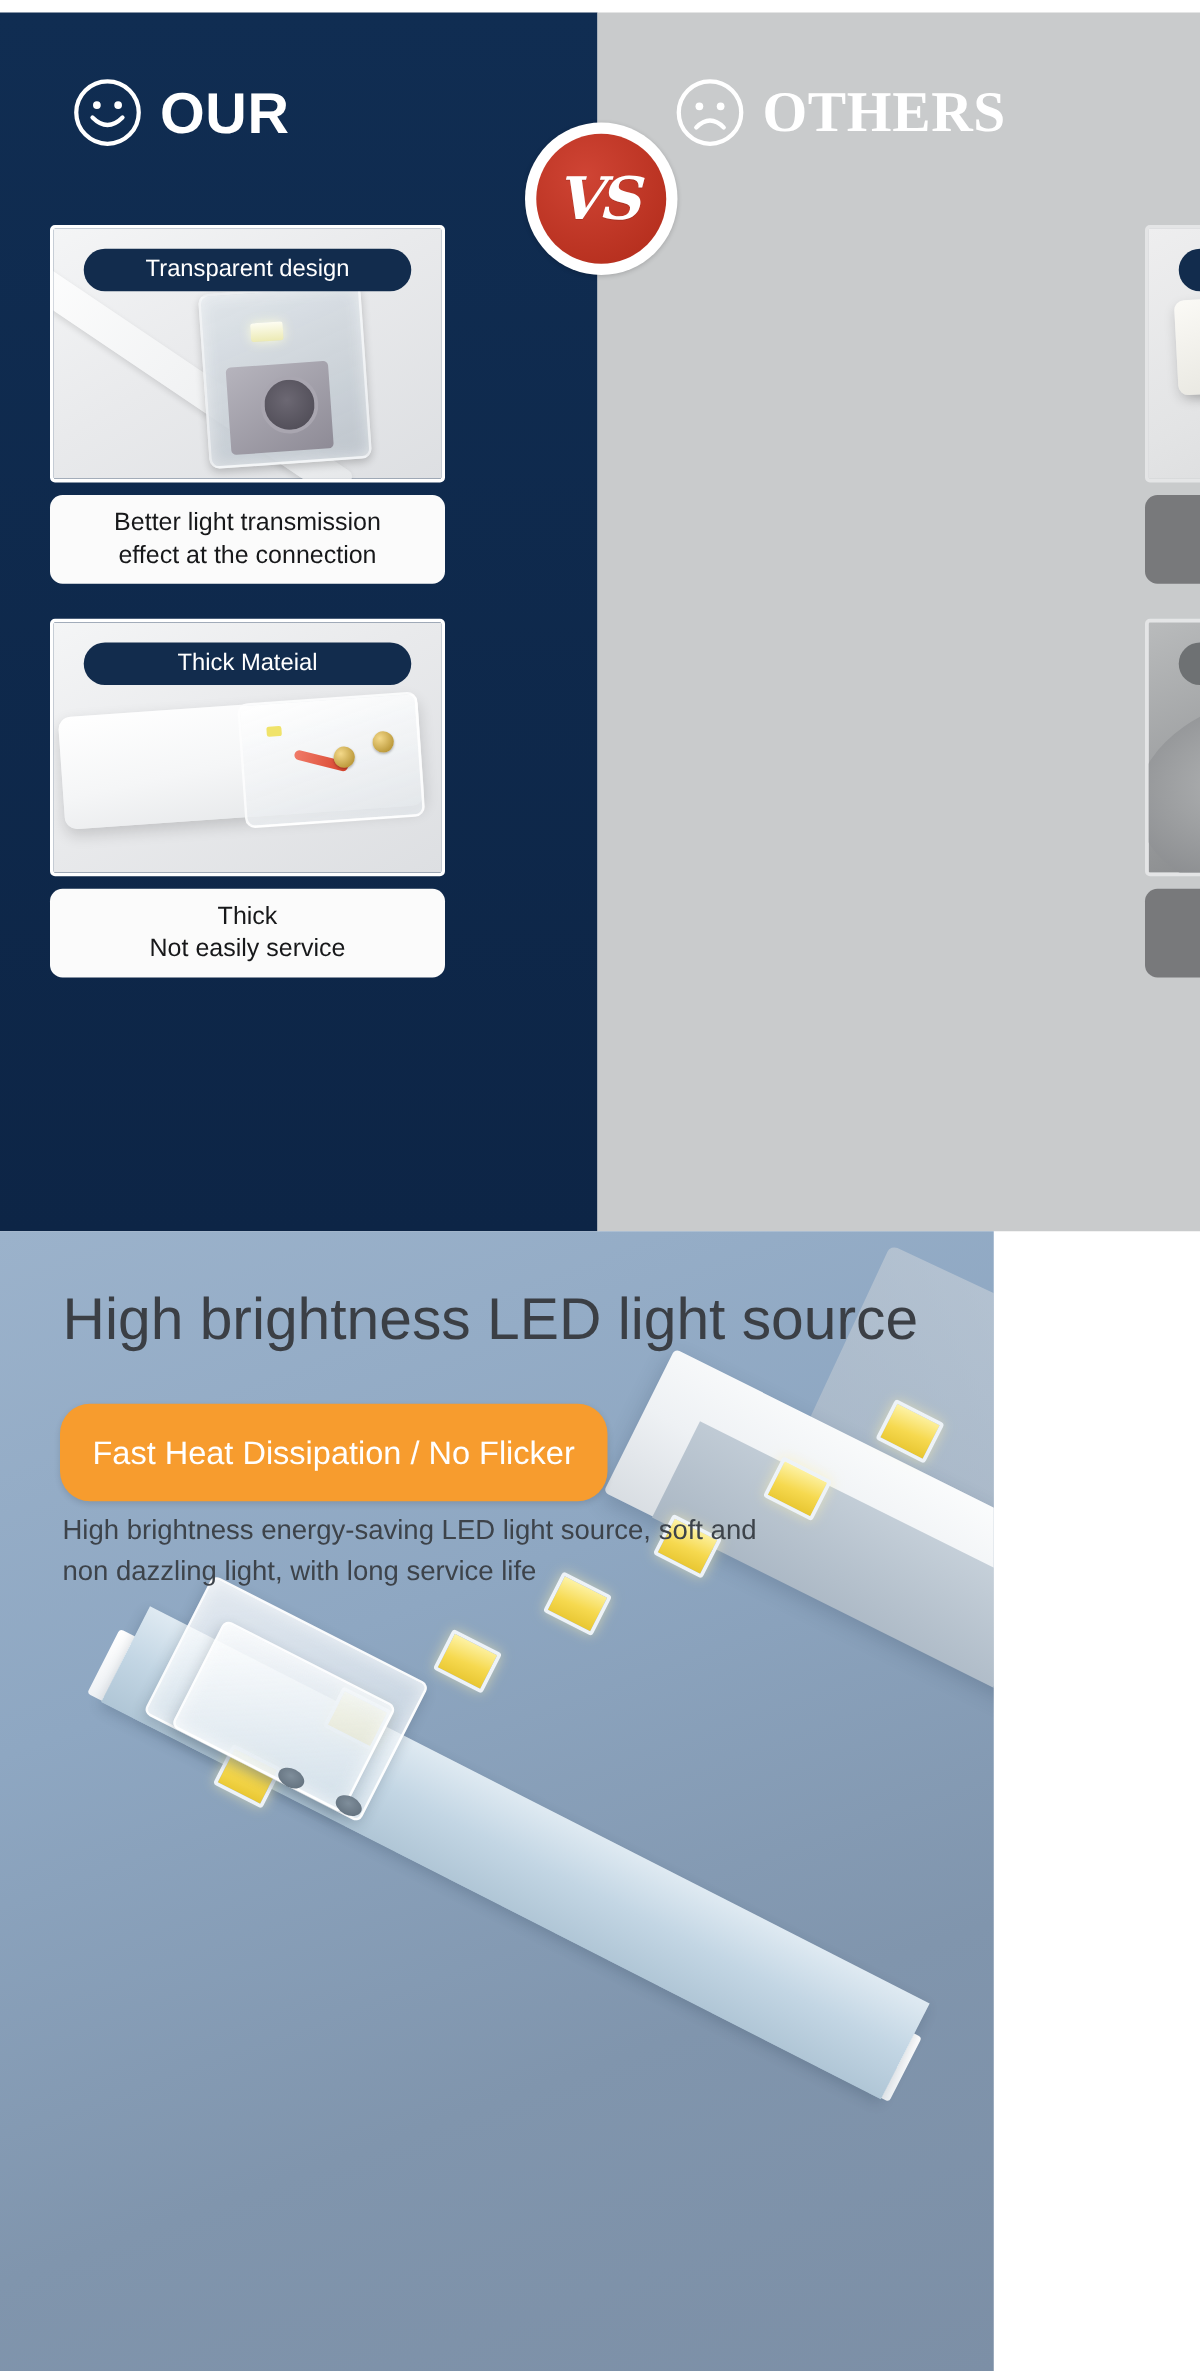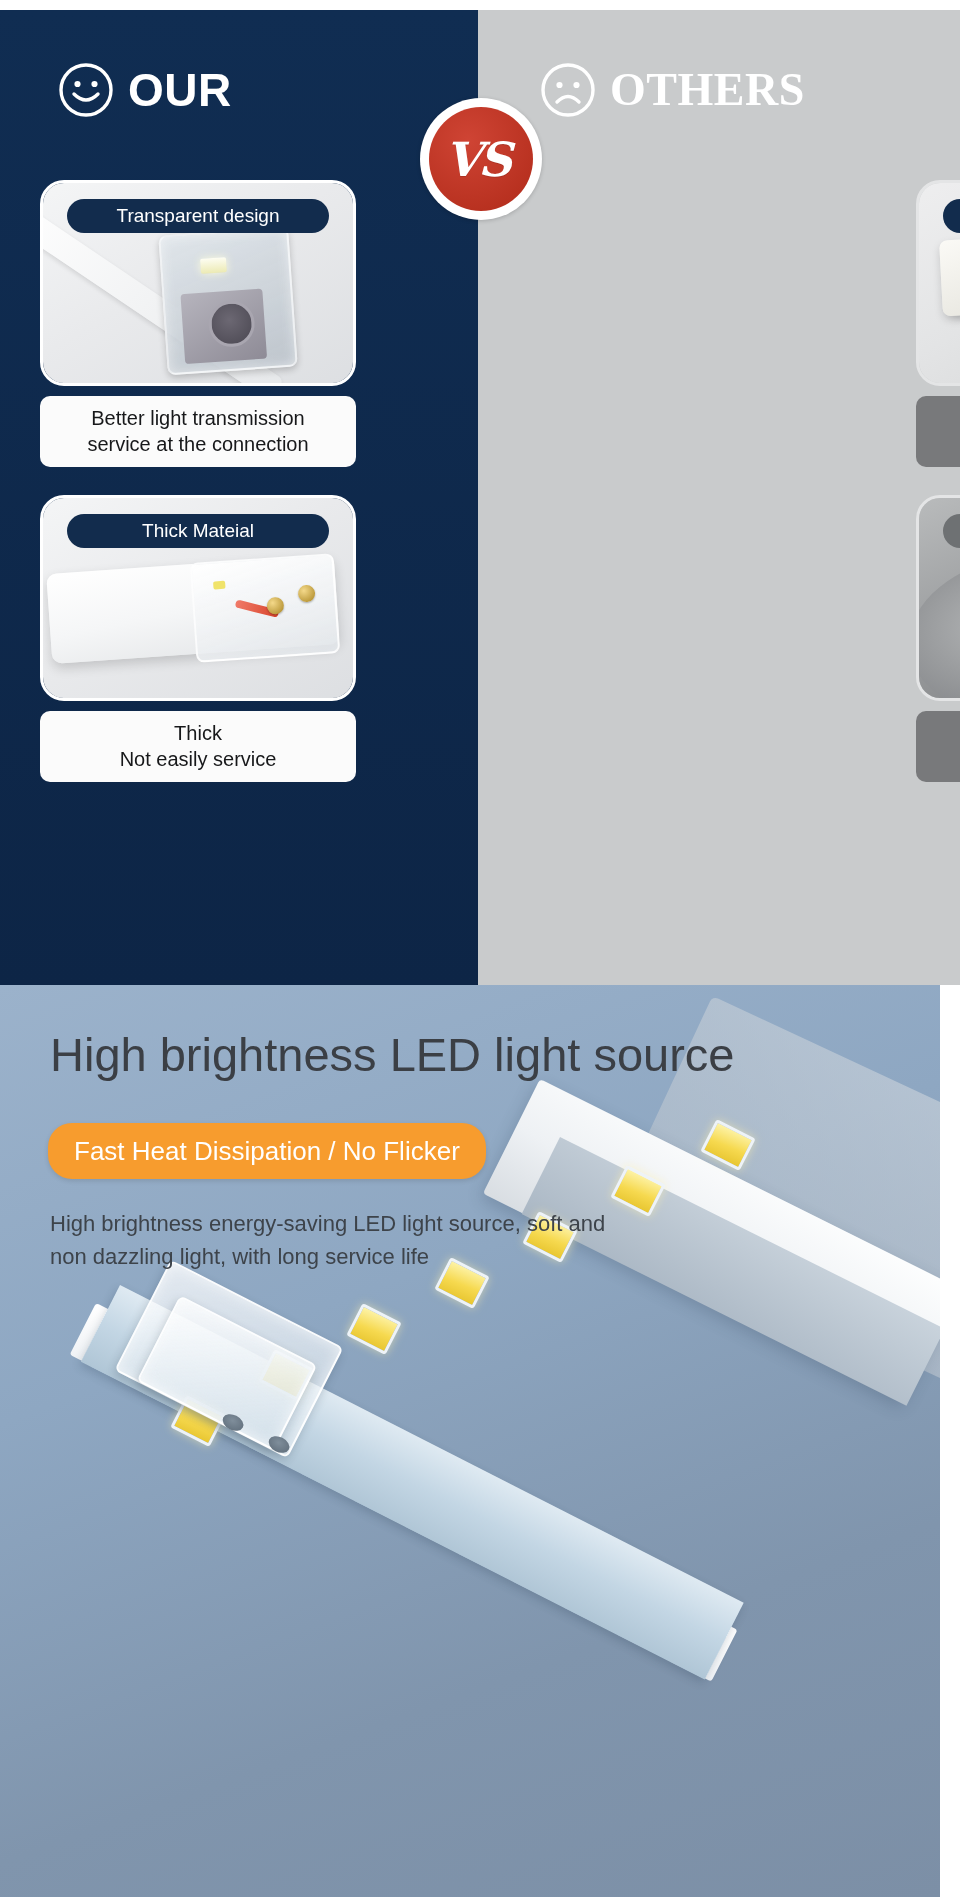--- a/index.html
+++ b/index.html
@@ -99,21 +99,21 @@
   
   .card-block { position: absolute; }
   .block-l1 { left: 40px; top: 170px; width: 316px; }
   .block-r1 { left: 438px; top: 170px; width: 320px; }
   .block-l2 { left: 40px; top: 485px; width: 316px; }
   .block-r2 { left: 438px; top: 485px; width: 320px; }
 
   .photo {
     position: relative;
     height: 206px;
-    border-radius: 24px;
+    border-radius: 4px;
     overflow: hidden;
     border: 3px solid #ffffff;
     box-sizing: border-box;
   }
   .photo-grey { border-color: #e4e5e6; }
 
   .pill {
     position: absolute;
     left: 24px;
     top: 16px;
@@ -249,37 +249,37 @@
     position:absolute; left:-10px; top:58px; width:230px; height:160px;
     background: radial-gradient(ellipse at 40% 40%, #b3b5b6, #85878a 70%, #6a6c6f);
     border-radius: 50% 45% 40% 55%;
     transform: rotate(-10deg);
   }
 
   
   .bottom {
     position: absolute;
     left: 0; top: 985px;
-    width: 940px; height: 912px;
+    width: 795px; height: 912px;
     background: linear-gradient(160deg, #9bb2cb 0%, #8ea7c2 35%, #8095ad 70%, #7c8fa6 100%);
     overflow: hidden;
   }
   .bt-title {
     position: absolute;
     left: 50px; top: 42px;
     font-size: 47px;
     color: #3b3f45;
     letter-spacing: 0px;
     white-space: nowrap;
   }
   .bt-badge {
     position: absolute;
     left: 48px; top: 138px;
     height: 48px;
-    padding: 4px 26px;
+    padding: 15px 26px;
     border-radius: 24px;
     background: #f79c2e;
     color: #ffffff;
     font-size: 26px;
     display: flex;
     align-items: center;
     box-shadow: 0 2px 5px rgba(0,0,0,.12);
   }
   .bt-desc {
     position: absolute;
@@ -391,21 +391,21 @@
             <div class="led-chip-sm"></div>
             <div class="inner-metal">
               <div class="socket-ring"></div>
 
             </div>
           </div>
           <div class="pill pill-navy">Transparent design</div>
         </div>
         <div class="caption caption-white cap-left">
           <span>Better light transmission</span>
-          <span>service at the connection</span>
+          <span>effect at the connection</span>
         </div>
       </div>
 
       <div class="card-block block-l2">
         <div class="photo">
           <div class="bg-white-desk"></div>
           <div class="thick-body"></div>
           <div class="thick-clear">
             <div class="red-wire"></div>
             <div class="yellow-dot"></div>

